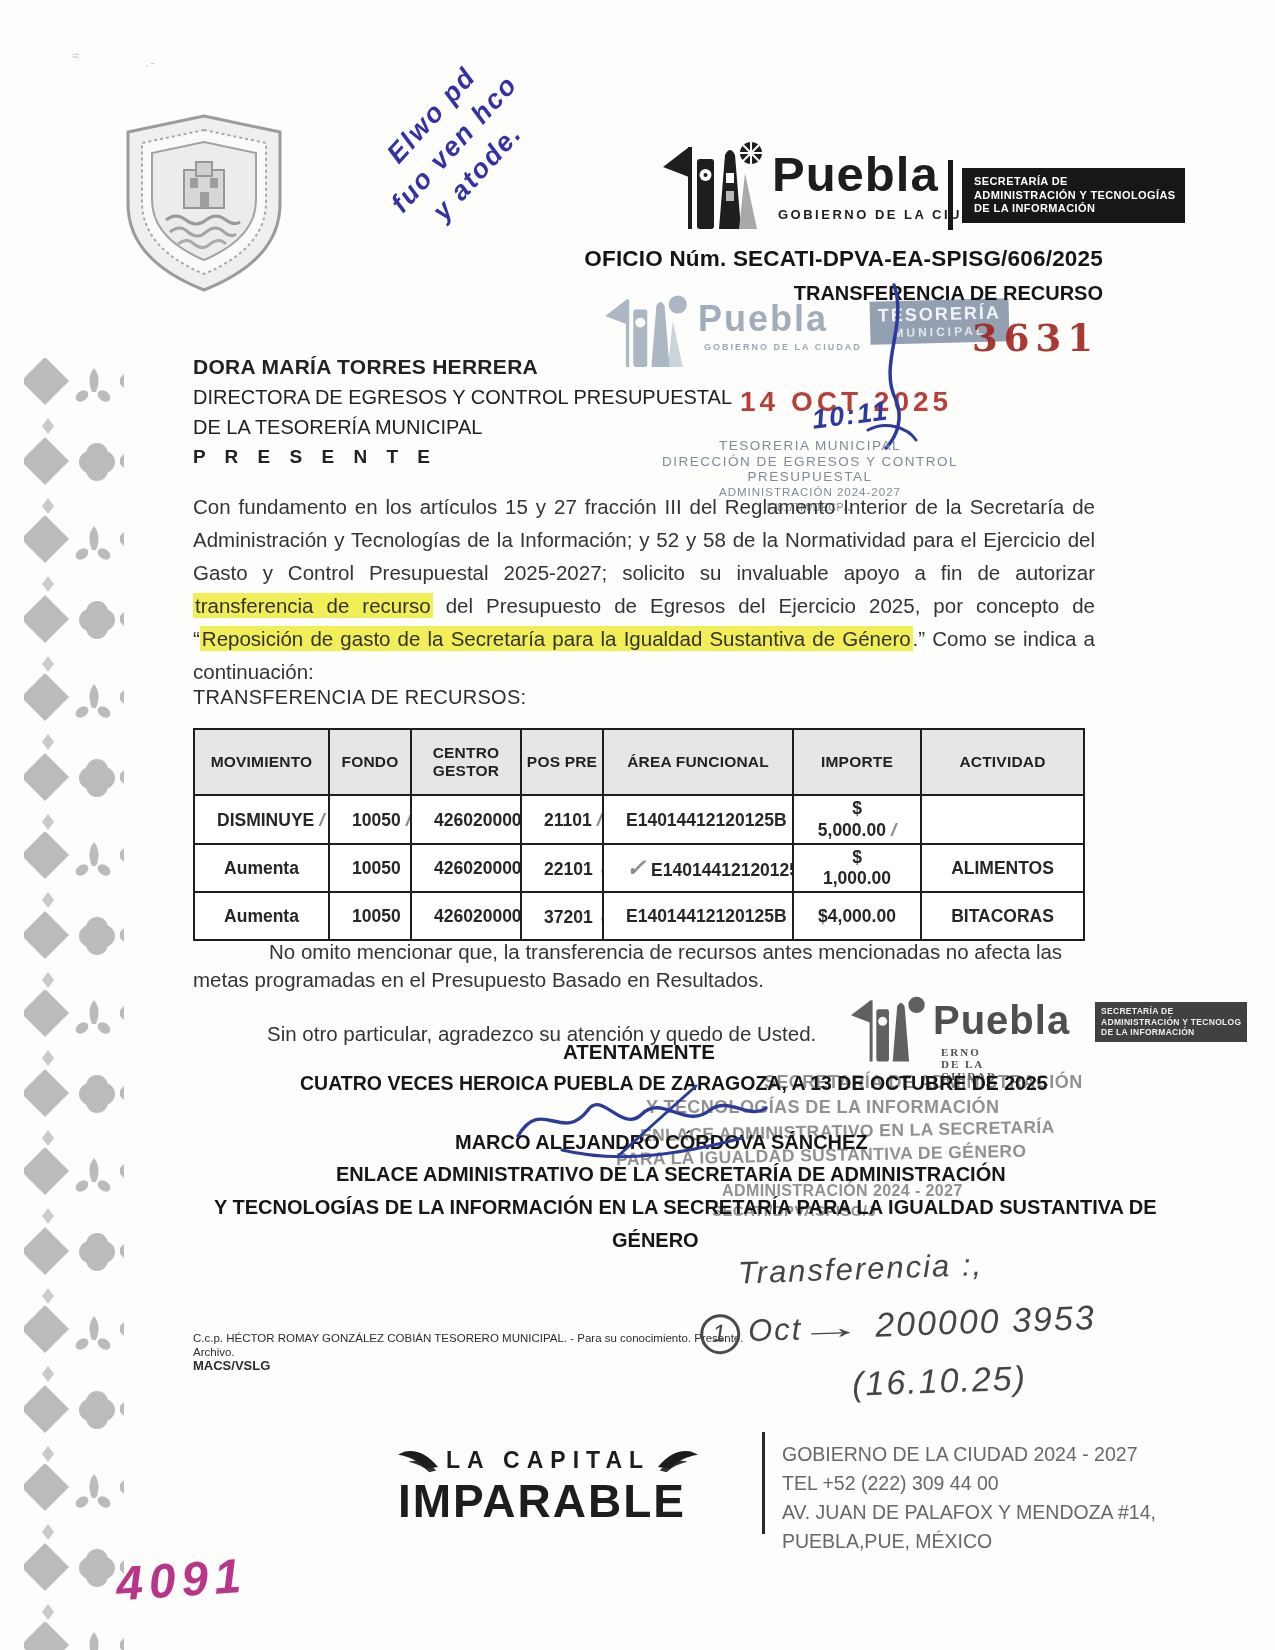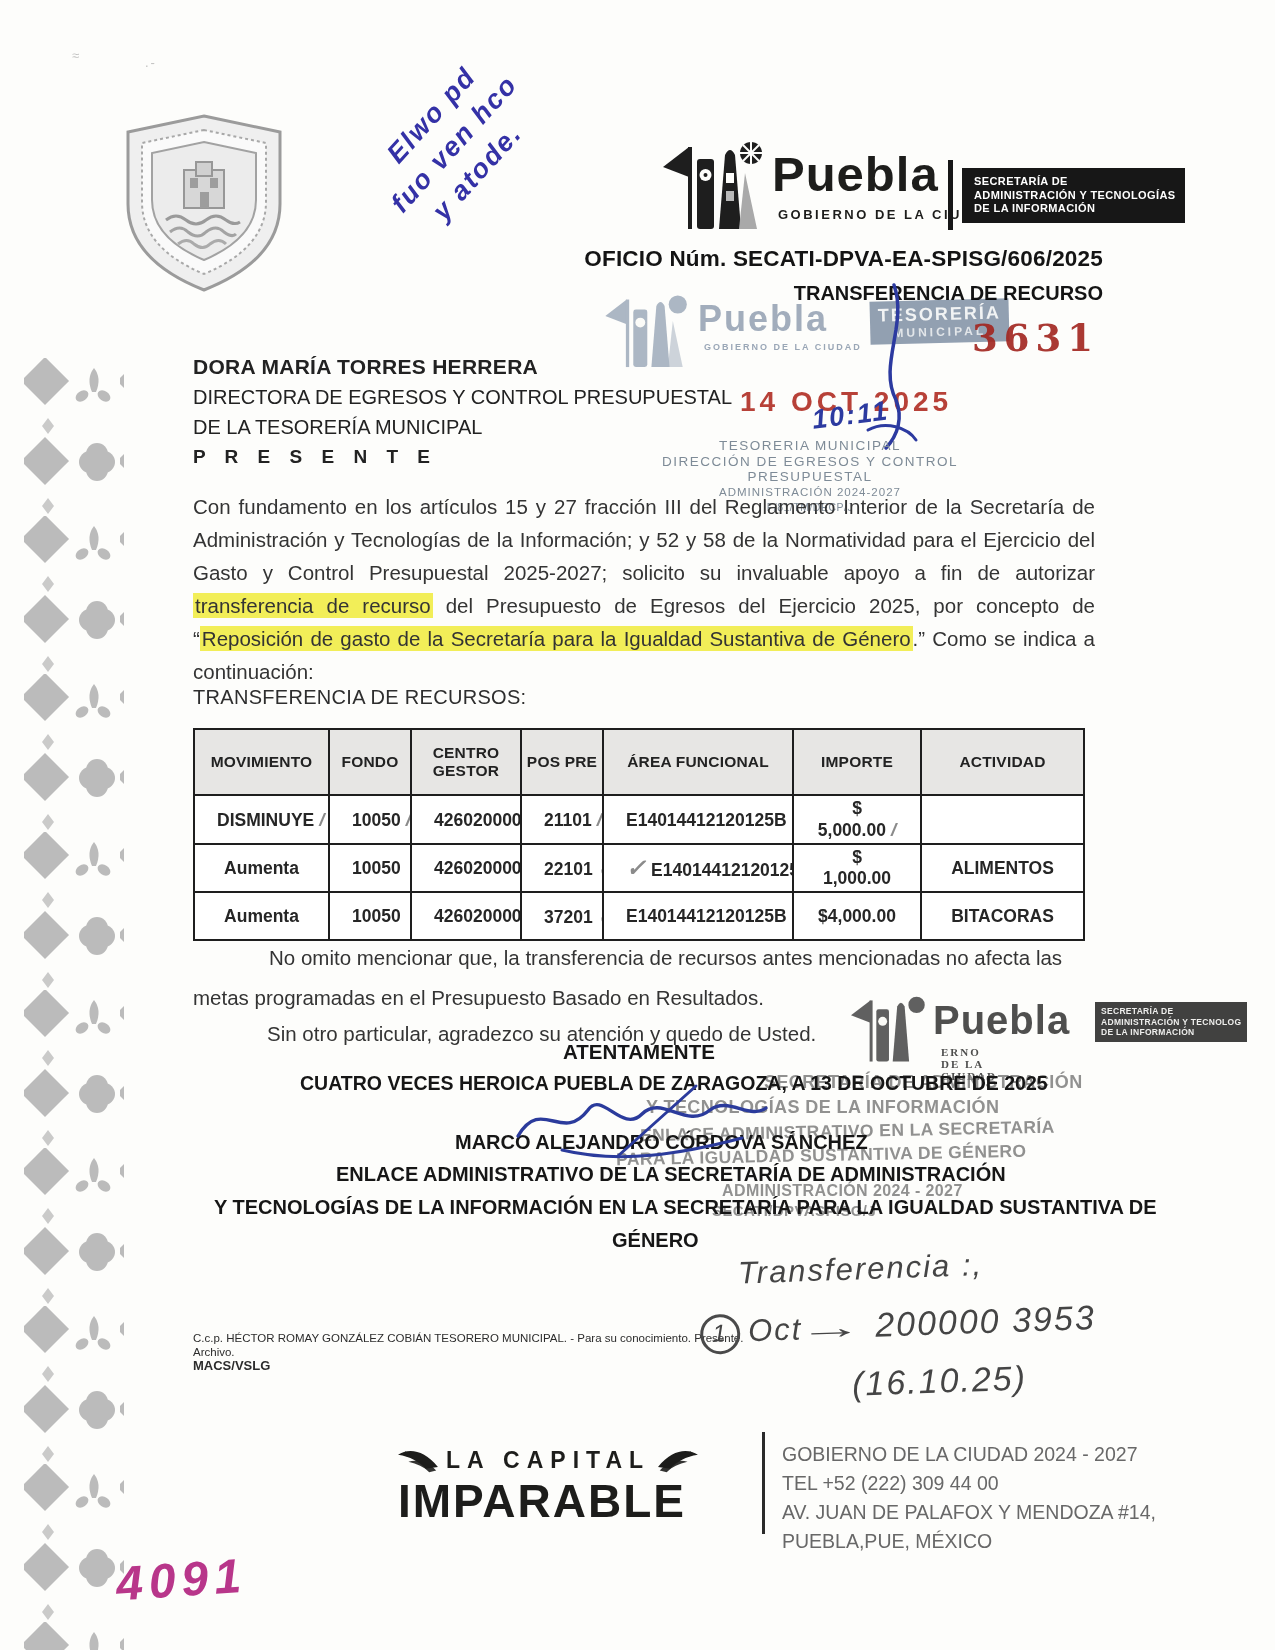--- a/index.html
+++ b/index.html
@@ -236,21 +236,21 @@
           <td><span>10050</span></td>
           <td><span>426020000</span></td>
           <td><span>37201</span><span class="mark">✓</span></td>
           <td><span>E14014412120125B</span></td>
           <td><span>$4,000.00</span></td>
           <td><span>BITACORAS</span></td>
         </tr>
       </tbody>
   </table>
 
-  <div class="abs" style="left:193px; top:938px; width:905px; font-size:20.5px; line-height:40px; color:#343434; text-indent:76px;">No omito mencionar que, la transferencia de recursos antes mencionadas no afecta las metas programadas en el Presupuesto Basado en Resultados.</div>
+  <div class="abs" style="left:193px; top:938px; width:905px; font-size:20.5px; line-height:28px; color:#343434; text-indent:76px;">No omito mencionar que, la transferencia de recursos antes mencionadas no afecta las metas programadas en el Presupuesto Basado en Resultados.</div>
 
   <div class="abs" style="left:267px; top:1022px; font-size:20.5px; color:#343434; white-space:nowrap;">Sin otro particular, agradezco su atención y quedo de Usted.</div>
 
   <div class="abs" style="left:845px; top:990px; opacity:.9; mix-blend-mode:multiply; z-index:1;">
     <svg class="abs" style="left:0; top:0;" width="82" height="76" viewBox="0 0 110 102">
       <g fill="#4f4f4f">
         <path d="M8 34 L34 14 L34 44 Z"></path>
         <rect x="33" y="14" width="4" height="82"></rect>
         <rect x="42" y="26" width="17" height="70" rx="3"></rect>
         <path d="M64 96 L70 22 Q75 12 80 22 L86 96 Z"></path>

